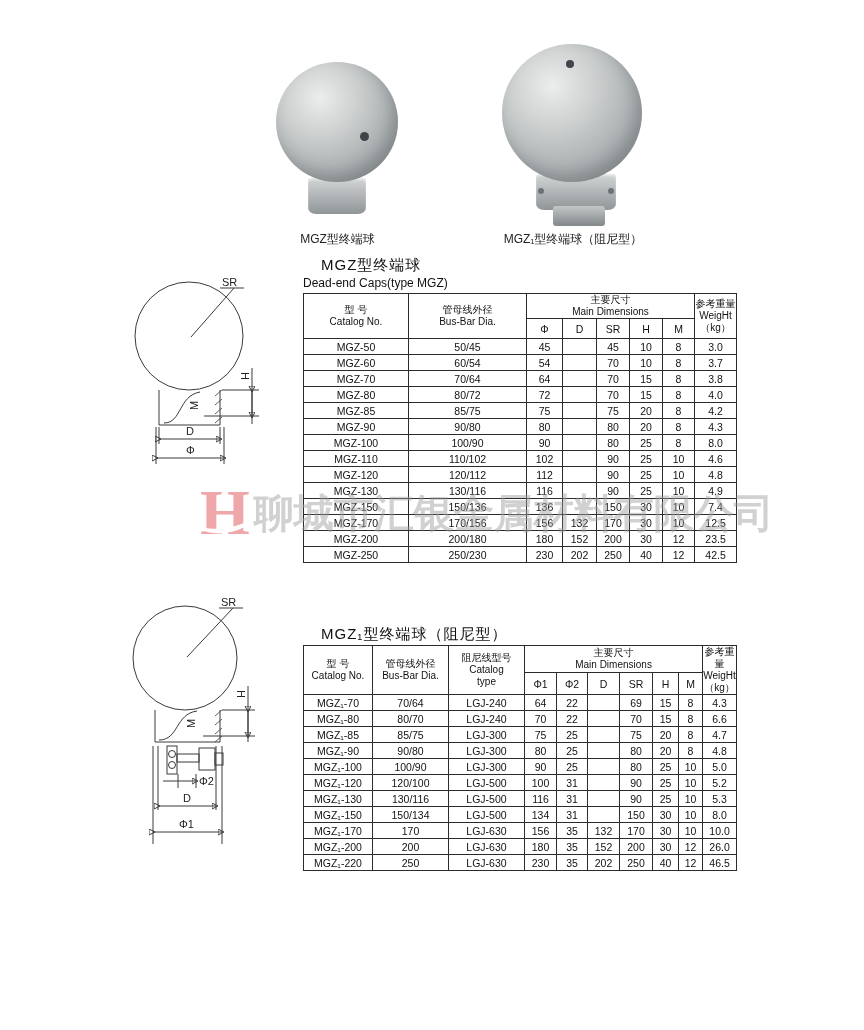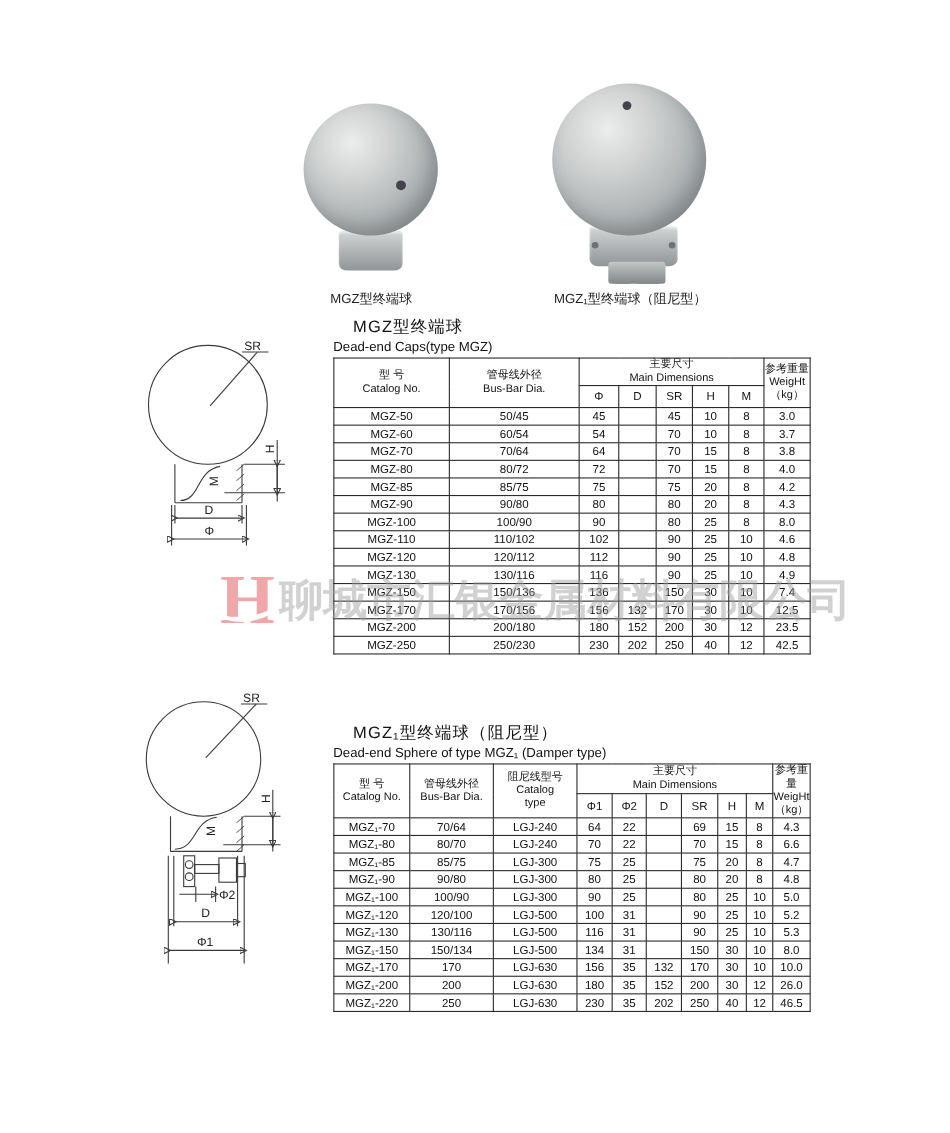--- a/index.html
+++ b/index.html
@@ -1,18 +1,18 @@
 <!DOCTYPE html>
 <html><head>
 <meta charset="utf-8">
 <style>
   html,body { margin:0; padding:0; background:#ffffff; }
   .page {
     position:relative; width:864px; height:890px; background:#fff;
-    font-family:"Liberation Sans", sans-serif; color:#1a1a1a; overflow:hidden;margin-top:32px;
+    font-family:"Liberation Sans", sans-serif; color:#1a1a1a; overflow:hidden;
   }
 
   
   .photo { position:absolute; }
   .sphere { position:absolute; border-radius:50%; z-index:2;
     background:radial-gradient(circle at 36% 30%, #eceded 0%, #cfd2d1 30%, #adb2b4 62%, #93989a 85%, #848a8c 100%);
     box-shadow: inset -6px -8px 14px rgba(90,95,98,.35); }
   .hole { position:absolute; border-radius:50%; background:#41444a; z-index:3; }
   .collar { position:absolute; z-index:1;
     background:linear-gradient(180deg,#d3d6d5 0%, #b4b8ba 45%, #909598 100%);
@@ -344,21 +344,20 @@
             <td>40</td>
             <td>12</td>
             <td>42.5</td>
           </tr>
         </tbody>
     </table>
   </div>
 
   <div class="section" style="top:625px;">
     <div class="title-zh">MGZ₁型终端球（阻尼型）</div>
-    <div class="title-en">Dead-end Sphere of type MGZ₁ (Damper type)</div>
     <table class="spec">
       <colgroup>
         <col style="width:69px">
           <col style="width:76px">
           <col style="width:76px">
           <col style="width:32px">
           <col style="width:31px">
         <col style="width:32px">
           <col style="width:33px">
           <col style="width:26px">

